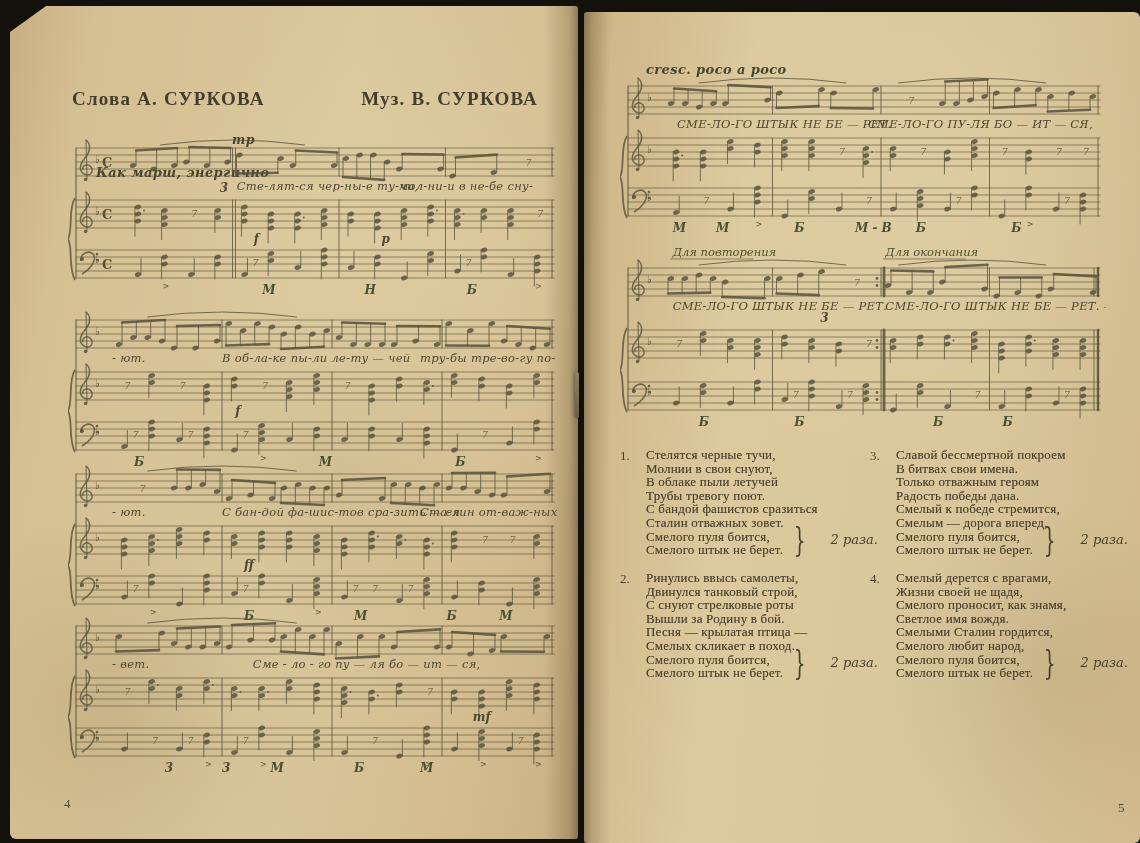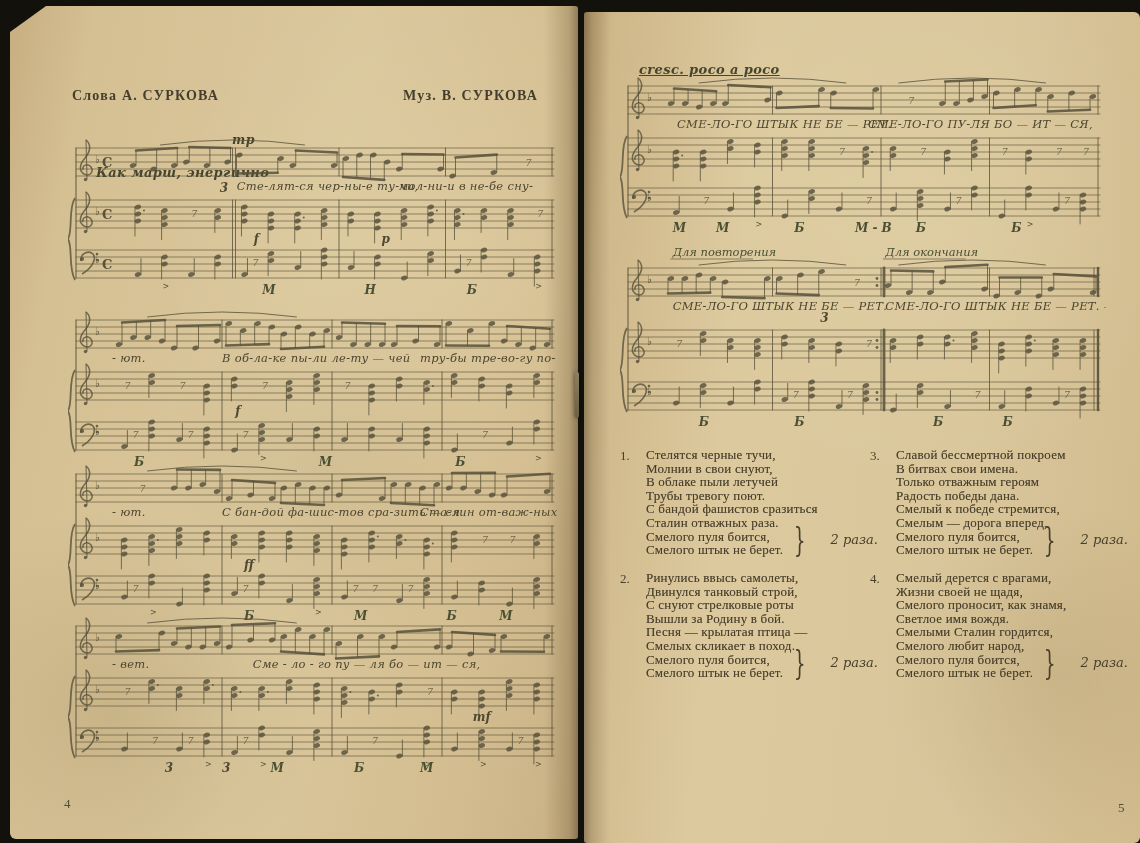--- a/index.html
+++ b/index.html
@@ -39,32 +39,32 @@
     position:absolute;left:575px;top:372px;width:4px;height:46px;
     background:linear-gradient(#8d8061,#6b5f45);border-radius:2px;
     box-shadow:0 0 4px rgba(0,0,0,.5);
   }
   .title{
     position:absolute;left:0;top:38px;width:100%;text-align:center;
     font-weight:bold;font-size:19px;letter-spacing:3.5px;color:#3f392a;
     text-shadow:0 0 .5px rgba(63,57,42,.6);
   }
   .credit{
-    position:absolute;top:82px;font-weight:bold;font-size:14px;
+    position:absolute;top:82px;font-weight:bold;font-size:19px;
     letter-spacing:1.2px;color:#453e2c;
   }
   #credit-words{left:62px;}
   #credit-music{right:40px;}
   .tempo{
     position:absolute;font-family:"DejaVu Serif",serif;font-style:italic;
     font-weight:bold;font-size:13px;color:#46452f;letter-spacing:.4px;
   }
   #lp-tempo{left:86px;top:112px;margin-top:47px;}
   #lp-mp{left:222px;top:126px;font-size:12.5px;}
-  #rp-cresc{left:55px;top:50px;text-decoration:underline;}
+  #rp-cresc{left:62px;top:50px;}
   .pagenum{
     position:absolute;font-size:13px;color:#4c5137;
   }
   #lp-num{left:54px;top:790px;}
   #rp-num{left:534px;top:788px;}
   .system{position:absolute;}
   
   text{user-select:none;}
   .mus-lyric{font-family:"DejaVu Serif",serif;font-style:italic;font-size:11.5px;fill:#4c4630;letter-spacing:.3px;}
   .mus-hand{font-family:"DejaVu Serif",serif;font-style:italic;font-weight:bold;font-size:12px;fill:#4a5033;}
@@ -1336,21 +1336,21 @@
   <div id="verses">
     <div class="vcol" id="vcol-1">
         <div class="verse">
           <span class="vnum">1.</span>
           <div>
             <div class="verse-line">Стелятся черные тучи,</div>
             <div class="verse-line">Молнии в свои снуют,</div>
             <div class="verse-line">В облаке пыли летучей</div>
             <div class="verse-line">Трубы тревогу поют.</div>
             <div class="verse-line">С бандой фашистов сразиться</div>
-            <div class="verse-line">Сталин отважных раза.</div>
+            <div class="verse-line">Сталин отважных зовет.</div>
             <div class="verse-line">Смелого пуля боится,</div>
             <div class="verse-line">Смелого штык не берет.</div>
           </div>
           <div class="vrepeat">
             <span class="vbrace">}</span>
             <span class="vtimes">2 раза.</span>
           </div>
         </div>
         <div class="verse">
           <span class="vnum">2.</span>

